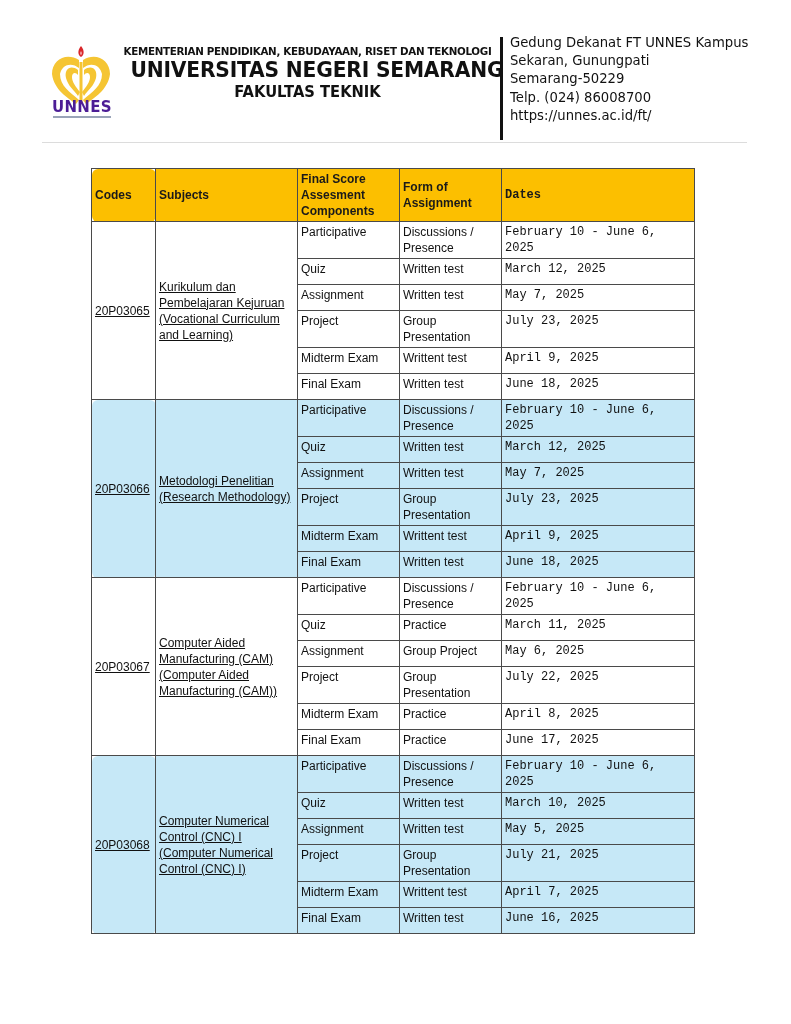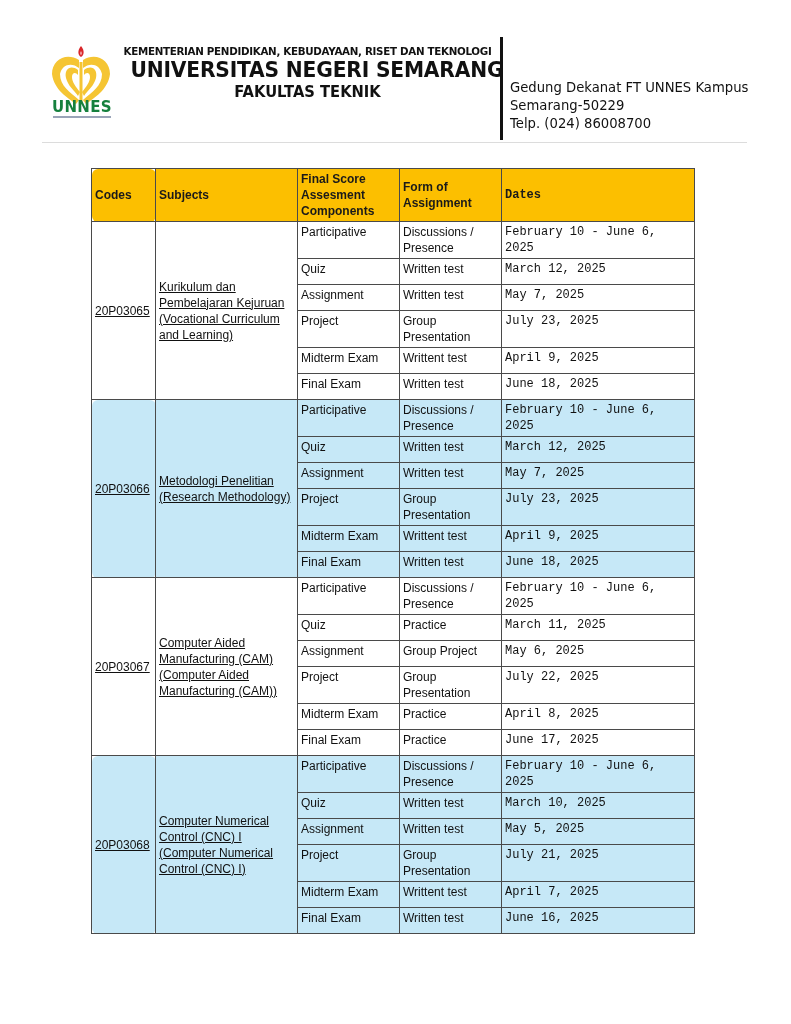--- a/index.html
+++ b/index.html
@@ -1,25 +1,25 @@
 <!DOCTYPE html>
 <html><head>
 <meta charset="utf-8">
 <style>
   html, body { margin:0; padding:0; background:#ffffff; }
   body { width:791px; height:1024px; position:relative; overflow:hidden; font-family:"Liberation Sans", sans-serif; color:#111; }
   .logo { position:absolute; left:46px; top:32px; width:70px; height:90px; }
-  .logo-text { position:absolute; left:52px; top:98px; font-family:"DejaVu Sans", sans-serif; font-weight:bold; font-size:15px; color:#15803d; letter-spacing:0.3px; }
+  .logo-text { position:absolute; left:52px; top:98px; font-family:"DejaVu Sans", sans-serif; font-weight:bold; font-size:15px; color:#4c1d95; letter-spacing:0.3px; }
   .logo-sub { position:absolute; left:53px; top:116px; width:58px; height:2px; background:#9aa4b8; }
   .org { position:absolute; left:115px; top:45px; width:385px; text-align:center; font-family:"DejaVu Sans", sans-serif; }
   .org .ministry { font-size:10.3px; font-weight:bold; letter-spacing:-0.3px; white-space:nowrap; }
   .org .univ { font-size:22px; font-weight:bold; letter-spacing:-0.2px; line-height:24px; white-space:nowrap; margin-top:1px; transform:scaleX(0.92); transform-origin:center; }
   .org .fac { font-size:16px; font-weight:bold; margin-top:0px; transform:scaleX(0.92); }
   .vline { position:absolute; left:500px; top:37px; width:3px; height:103px; background:#111; }
-  .addr { position:absolute; left:510px; top:34px; font-family:"DejaVu Sans", sans-serif; font-size:13.2px; line-height:18.2px; color:#111;margin-top:45px; }
+  .addr { position:absolute; left:510px; top:34px; font-family:"DejaVu Sans", sans-serif; font-size:13.2px; line-height:18.2px; color:#111; }
   .hline { position:absolute; left:42px; top:142px; width:705px; height:1px; background:#dcdcdc; }
   table { position:absolute; left:91px; top:168px; border-collapse:collapse; font-size:12px; }
   td, th { border:1px solid #4a4a4a; vertical-align:top; padding:2px 3px; text-align:left; line-height:16px; }
   th { background:#fcbf00; font-weight:bold; vertical-align:middle; color:#1a1a1a; }
   thead tr { height:52px; }
   .c1 { width:57px;border-radius:6px; } .c2 { width:135px; } .c3 { width:95px; } .c4 { width:95px; } .c5 { width:186px;font-family:Liberation Mono, monospace; }
   td.code, td.subj { vertical-align:middle;text-decoration:underline; }
   tr.r2 td.cell { height:32px; }
   tr.r1 td.cell { height:21px;margin-top:8px; }
   .blue td { background:#c6e8f7; }
@@ -45,22 +45,24 @@
 <div class="org">
   <div class="ministry">KEMENTERIAN PENDIDIKAN, KEBUDAYAAN, RISET DAN TEKNOLOGI</div>
   <div class="univ">UNIVERSITAS NEGERI SEMARANG</div>
   <div class="fac">FAKULTAS TEKNIK</div>
 </div>
 
 <div class="vline"></div>
 
 <div class="addr">
   <div>Gedung Dekanat FT UNNES Kampus</div>
+  <div>Sekaran, Gunungpati</div>
   <div>Semarang-50229</div>
   <div>Telp. (024) 86008700</div>
+  <div>https://unnes.ac.id/ft/</div>
 </div>
 
 <div class="hline"></div>
 
 <table>
   <thead>
     <tr>
       <th class="c1">Codes</th>
       <th class="c2">Subjects</th>
       <th class="c3">Final Score Assesment Components</th>

